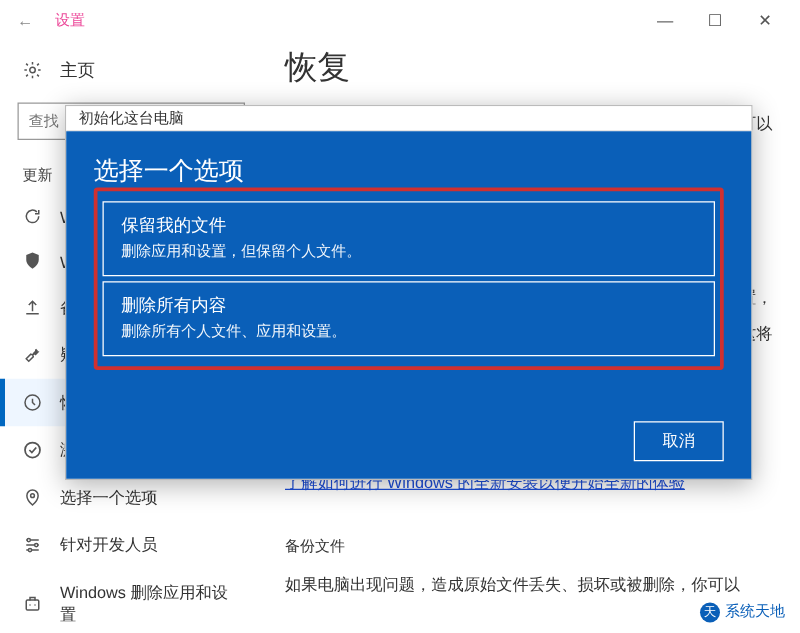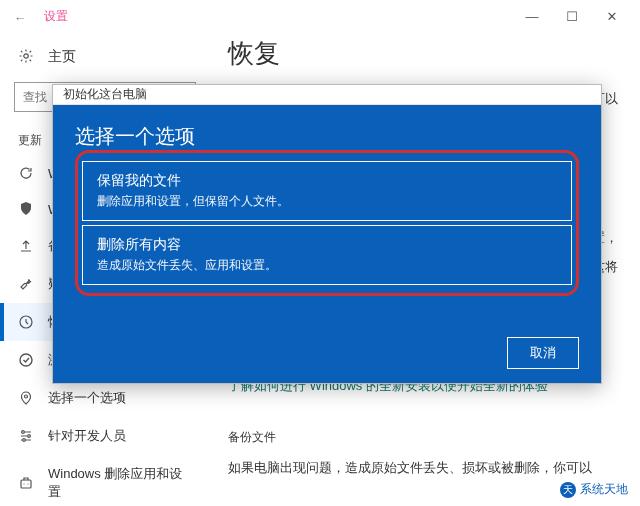--- a/index.html
+++ b/index.html
@@ -19,30 +19,30 @@
   .search-wrap { padding: 8px 14px 10px 14px; }
   .search-box { width: 100%; height: 30px; border: 1px solid #999; padding: 0 8px; font-size: 12px; background:#fff; }
   .group-label { padding: 10px 18px 6px 18px; font-size: 12px; color: #444; }
   .nav-item { display: flex; align-items: center; gap: 14px; padding: 10px 18px; font-size: 13px; color: #333; cursor: pointer; }
   .nav-item.active { border-left: 4px solid #0067c0; background: #eef6ff; padding-left: 14px; }
   .nav-icon { width: 16px; height: 16px; display: inline-flex; align-items: center; justify-content: center; color: #555; flex-shrink: 0; }
 
   .main { flex: 1; padding: 0 18px; }
   .page-title { font-size: 26px; font-weight: 400; padding: 4px 0 14px 0; }
   .body-text { font-size: 13px; line-height: 1.6; color: #333; padding: 4px 0; }
-  .link-text { color: #0f766e; padding: 6px 0 16px 0; display: block; cursor: pointer; }
+  .link-text { color: #1d4ed8; padding: 6px 0 16px 0; display: block; cursor: pointer; text-decoration: underline; }
   .section-h { font-size: 12px; font-weight: 400; padding: 6px 0 8px 0; margin-top: 12px; }
   .spacer { height: 170px; }
 
   
   .dialog { position: absolute; left: 52px; top: 84px; width: 550px; height: 300px; background: #fff; box-shadow: 0 4px 20px rgba(0,0,0,0.3); border: 1px solid #bbb; display: flex; flex-direction: column; }
   .dlg-header { height: 20px; display: flex; align-items: center; padding: 0 10px; font-size: 12px; color: #333; background: #fff; border-bottom: 1px solid #e5e5e5; }
   .dlg-body { flex: 1; background: #0a5fb8; color: #fff; padding: 18px 22px 14px 22px; display: flex; flex-direction: column; position: relative; }
   .dlg-title { font-size: 20px; font-weight: 300; }
-  .options-hi { border: 3px solid #d03030; padding: 4px; border-radius: 14px; font-family: Liberation Mono, monospace; }
+  .options-hi { border: 3px solid #d03030; padding: 4px; border-radius: 3px; font-family: Liberation Mono, monospace; }
   .option { border: 1px solid #fff; padding: 10px 14px; margin: 4px 0; cursor: pointer; }
   .option-title { font-size: 14px; font-weight: 500; margin-bottom: 3px; }
   .option-desc { font-size: 12px; opacity: 0.95; }
   .dlg-footer { margin-top: auto; display: flex; justify-content: flex-end; }
   .cancel-btn { border: 1px solid #fff; background: transparent; color: #fff; padding: 6px 22px; font-size: 13px; cursor: pointer; }
 
   .watermark { position: absolute; right: 6px; bottom: 6px; display: flex; align-items: center; gap: 4px; font-size: 12px; color: #0a5fb8; background: rgba(255,255,255,0.8); padding: 2px 6px; border-radius: 4px; }
   .wm-ico { width: 16px; height: 16px; background: #0a5fb8; border-radius: 50%; display:inline-flex; align-items:center; justify-content:center; color:#fff; font-size:10px;}
 </style>
 </head>
@@ -178,21 +178,21 @@
   <div class="dlg-header">初始化这台电脑</div>
   <div class="dlg-body">
     <div class="dlg-title">选择一个选项</div>
     <div class="options-hi">
       <div class="option">
         <div class="option-title">保留我的文件</div>
         <div class="option-desc">删除应用和设置，但保留个人文件。</div>
       </div>
       <div class="option">
         <div class="option-title">删除所有内容</div>
-        <div class="option-desc">造成原始文件丢失、应用和设置。</div>
+        <div class="option-desc">删除所有个人文件、应用和设置。</div>
       </div>
     </div>
     <div class="dlg-footer">
       <button class="cancel-btn">取消</button>
     </div>
   </div>
 </div>
 
 <div class="watermark">
   <span class="wm-ico">天</span>

